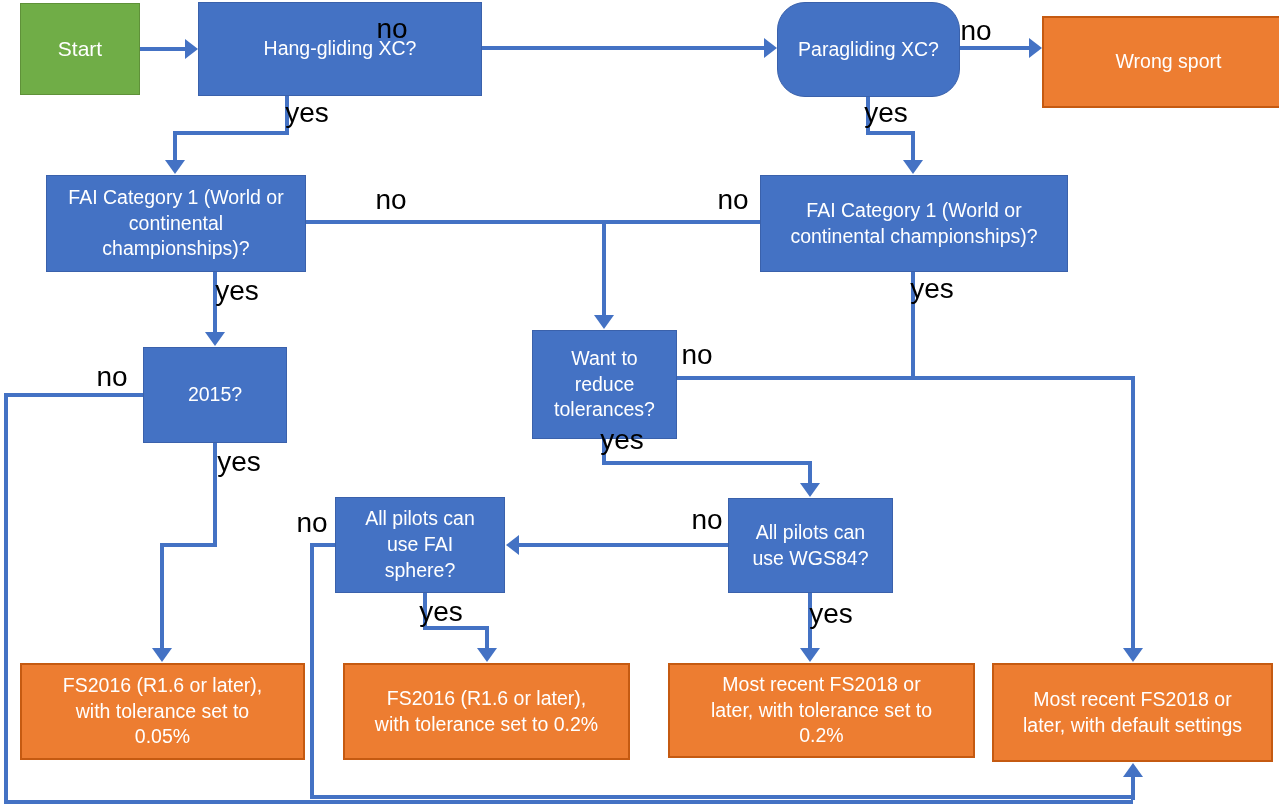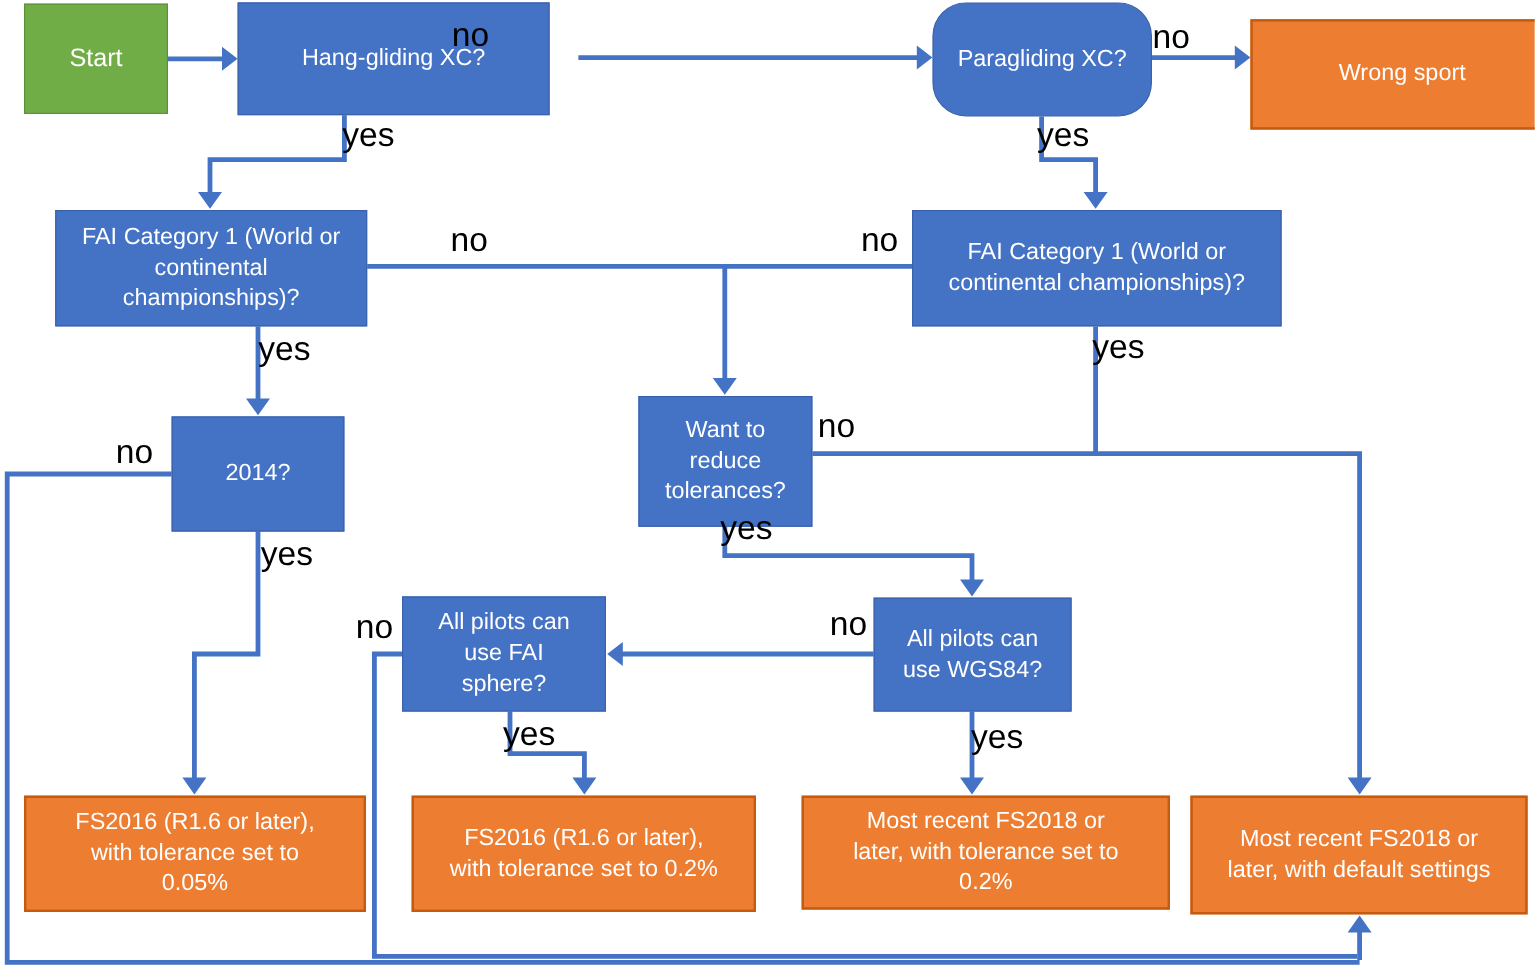--- a/index.html
+++ b/index.html
@@ -18,21 +18,21 @@
   .node{position:absolute;display:flex;align-items:center;justify-content:center;
         text-align:center;color:var(--node-text);font-size:19.5px;line-height:1.32;
         white-space:pre-line;box-sizing:border-box;padding:2px 6px;}
   .decision{background:var(--decision-fill);border:1px solid var(--decision-border);}
   .start{background:var(--start-fill);border:1px solid var(--start-border);font-size:21px;}
   .result{background:var(--result-fill);border:2px solid var(--result-border);}
   .elabel{position:absolute;color:var(--label-text);font-size:28px;
           transform:translate(-50%,-50%);white-space:nowrap;}
   
   #n-start  {left:20px;  top:3px;   width:120px; height:92px;}
-  #n-hang   {left:198px; top:2px;   width:260px; height:94px;}
+  #n-hang   {left:198px; top:2px;   width:284px; height:94px;}
   #n-para   {left:777px; top:2px;   width:183px; height:95px;border-radius:28px;}
   #n-wrong  {left:1042px;top:16px;   width:253px; height:92px;}
   #n-fail   {left:46px;  top:175px; width:260px; height:97px;}
   #n-fair   {left:760px; top:175px; width:308px; height:97px;}
   #n-y2018  {left:143px; top:347px; width:144px; height:96px;}
   #n-want   {left:532px; top:330px; width:145px; height:109px;}
   #n-sphere {left:335px; top:497px; width:170px; height:96px;}
   #n-wgs    {left:728px; top:498px; width:165px; height:95px;}
   #n-o1     {left:20px;  top:663px; width:285px; height:97px;}
   #n-o2     {left:343px; top:663px; width:287px; height:97px;}
@@ -114,21 +114,21 @@
   </svg>
 
   <div class="node start" id="n-start">Start</div>
   <div class="node decision" id="n-hang">Hang-gliding XC?</div>
   <div class="node decision" id="n-para">Paragliding XC?</div>
   <div class="node result" id="n-wrong">Wrong sport</div>
   <div class="node decision" id="n-fail">FAI Category 1 (World or
 continental championships)?</div>
   <div class="node decision" id="n-fair">FAI Category 1 (World or
 continental championships)?</div>
-  <div class="node decision" id="n-y2018">2014?</div>
+  <div class="node decision" id="n-y2018">2015?</div>
   <div class="node decision" id="n-want">Want to
 reduce
 tolerances?</div>
   <div class="node decision" id="n-sphere">All pilots can
 use FAI
 sphere?</div>
   <div class="node decision" id="n-wgs">All pilots can
 use WGS84?</div>
   <div class="node result" id="n-o1">FS2016 (R1.6 or later),
 with tolerance set to

